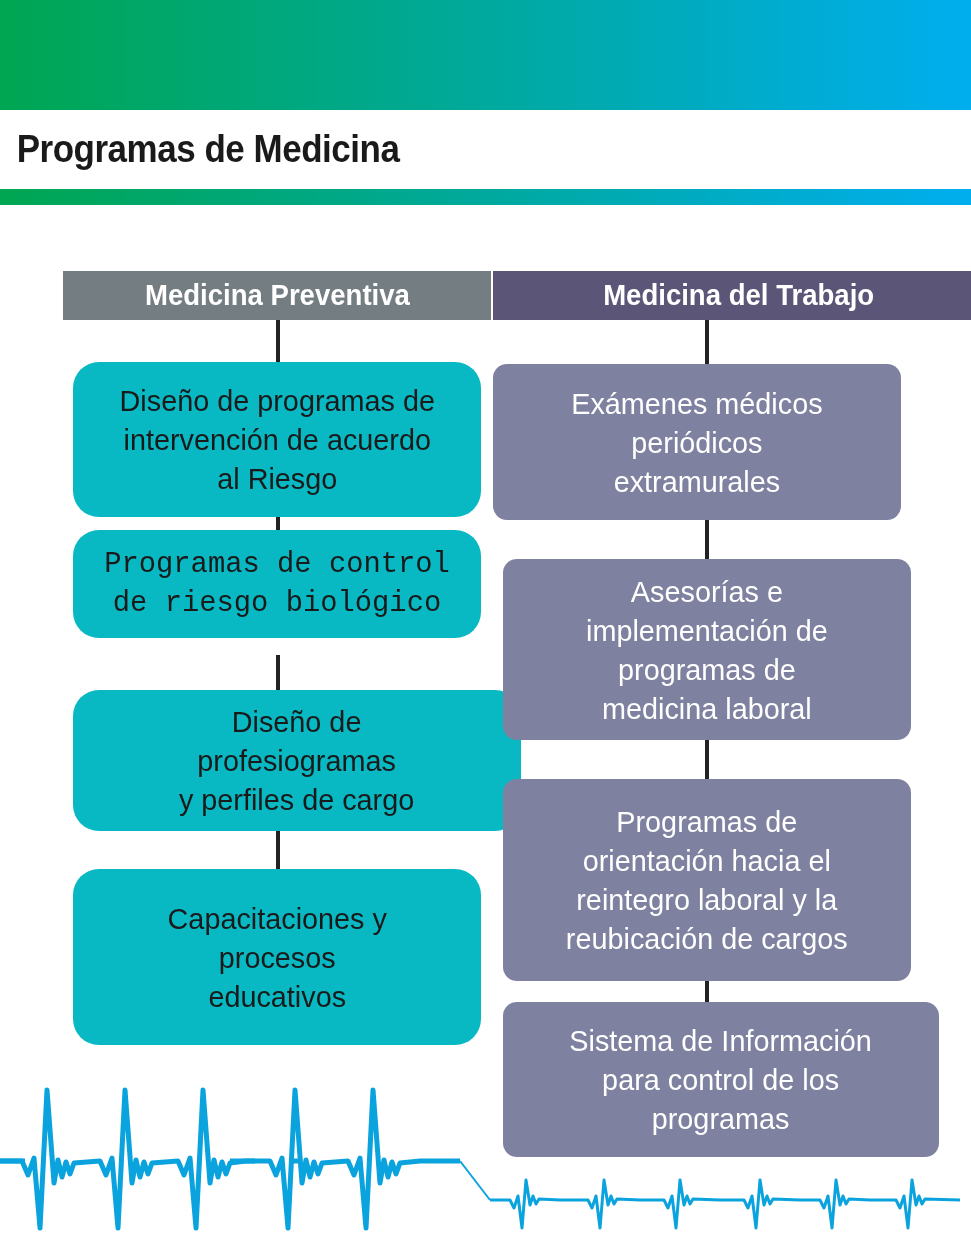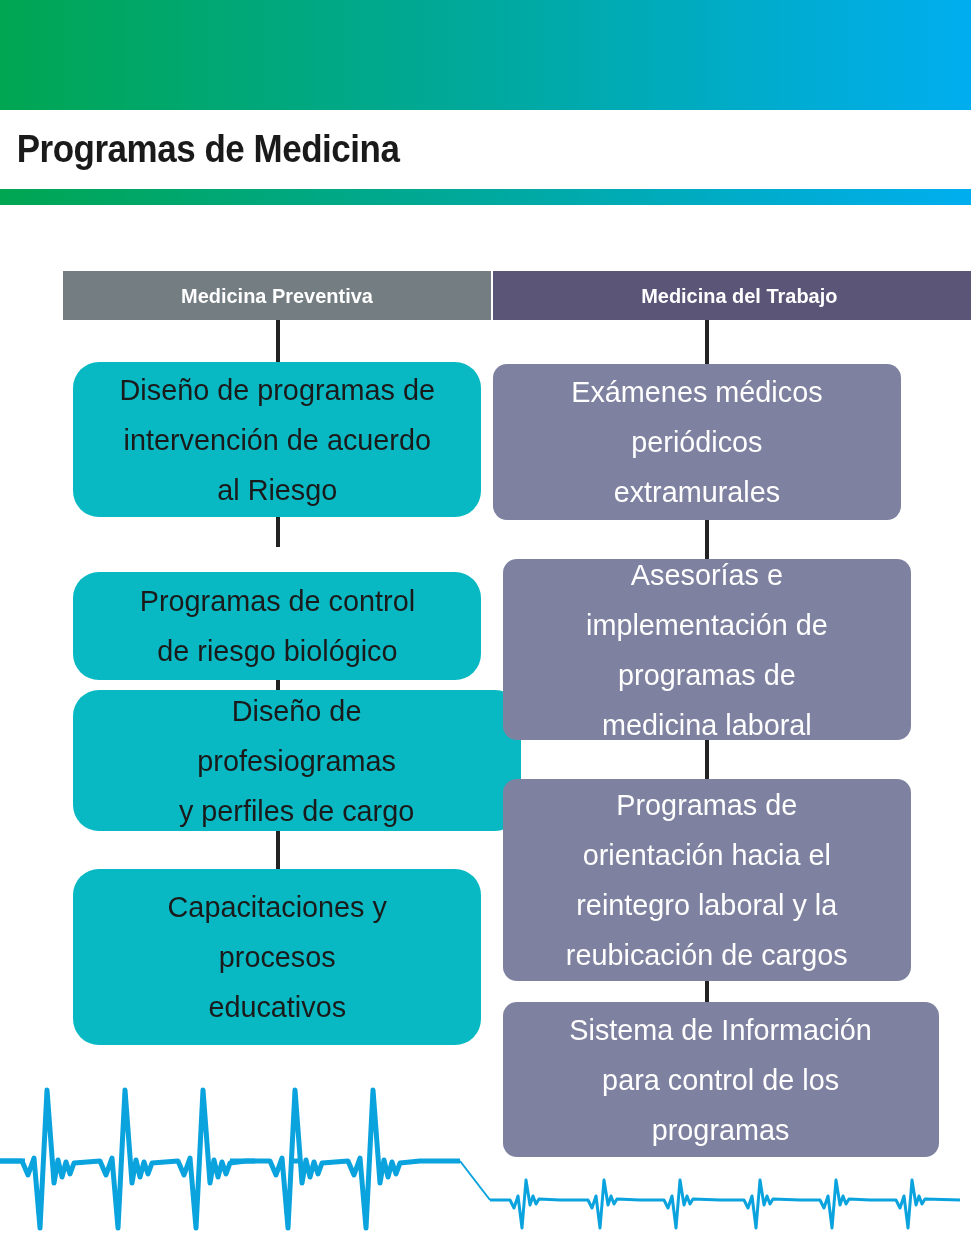--- a/index.html
+++ b/index.html
@@ -7,27 +7,27 @@
          font-family:"Liberation Sans", "DejaVu Sans", sans-serif; }
   .top-band { position:absolute; left:0; top:0; width:971px; height:110px;
               background:linear-gradient(90deg,#00a651 0%,#00a99d 50%,#00aeef 100%); }
   .title-area { position:absolute; left:0; top:110px; width:971px; height:79px; background:#fff;
                 display:flex; align-items:center; }
   .title { font-family:"Liberation Sans", sans-serif; font-weight:bold; font-size:38px; color:#1a1a1a;
            letter-spacing:-0.5px; transform:scaleX(0.92); }
   .bottom-band { position:absolute; left:0; top:189px; width:971px; height:16px;
                  background:linear-gradient(90deg,#00a651 0%,#00a99d 50%,#00aeef 100%); }
   .col-header { position:absolute; top:271px; height:49px; display:flex; align-items:center;
-                justify-content:center; color:#fff; font-weight:bold; font-size:21px; }
+                justify-content:center; color:#fff; font-weight:bold; font-size:29px; }
   .hdr-left { left:63px; width:428px; background:#747d82; }
   .hdr-right { left:493px; width:492px; background:#5b5578; }
   .hdr-text { transform:scaleX(0.95); }
   .vline { position:absolute; width:4px; background:#222; }
   .box { position:absolute; border-radius:26px; display:flex; align-items:center; justify-content:center;
-         text-align:center; font-size:30px; line-height:50px; white-space:pre-line; }
+         text-align:center; font-size:30px; line-height:39px; white-space:pre-line; }
   .box-left { background:#08b9c4; color:#1a1a1a; }
   .box-right { background:#7e819f; color:#ffffff;border-radius:14px; }
   .box span { transform:scaleX(0.96); display:block; }
   .ecg { position:absolute; left:0; top:1080px; width:971px; height:161px; }
 </style>
 </head>
 <body>
 
 <div class="top-band"></div>
 <div class="title-area">
@@ -50,21 +50,21 @@
 <div class="vline" style="left:705px;top:320px;height:44px;"></div>
 <div class="vline" style="left:705px;top:520px;height:39px;"></div>
 <div class="vline" style="left:705px;top:740px;height:39px;"></div>
 <div class="vline" style="left:705px;top:981px;height:21px;"></div>
 
 <div class="box box-left" style="left:73px;top:362px;width:408px;height:155px;">
   <span>Diseño de programas de
 intervención de acuerdo
 al Riesgo</span>
 </div>
-<div class="box box-left" style="left:73px;top:572px;width:408px;height:108px;">
+<div class="box box-left" style="left:73px;top:530px;width:408px;height:108px;font-family:Liberation Mono, monospace;">
   <span>Programas de control
 de riesgo biológico</span>
 </div>
 <div class="box box-left" style="left:73px;top:690px;width:448px;height:141px;">
   <span>Diseño de
 profesiogramas
 y perfiles de cargo</span>
 </div>
 <div class="box box-left" style="left:73px;top:869px;width:408px;height:176px;">
   <span>Capacitaciones y

